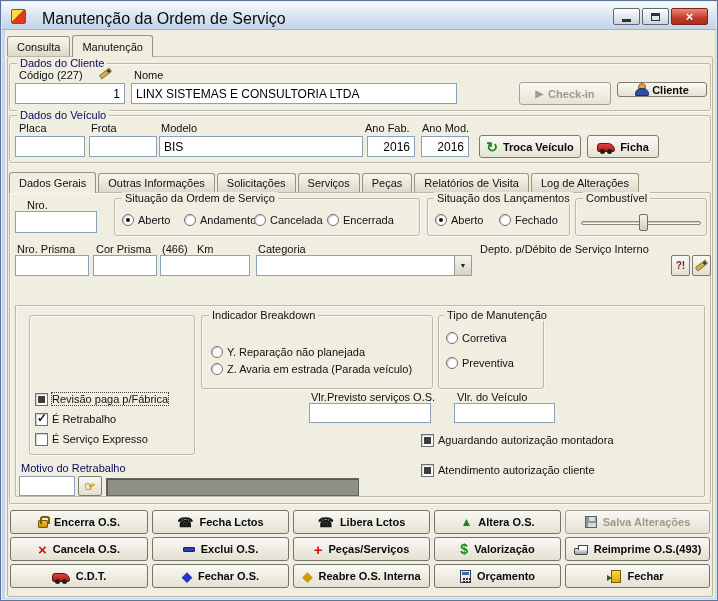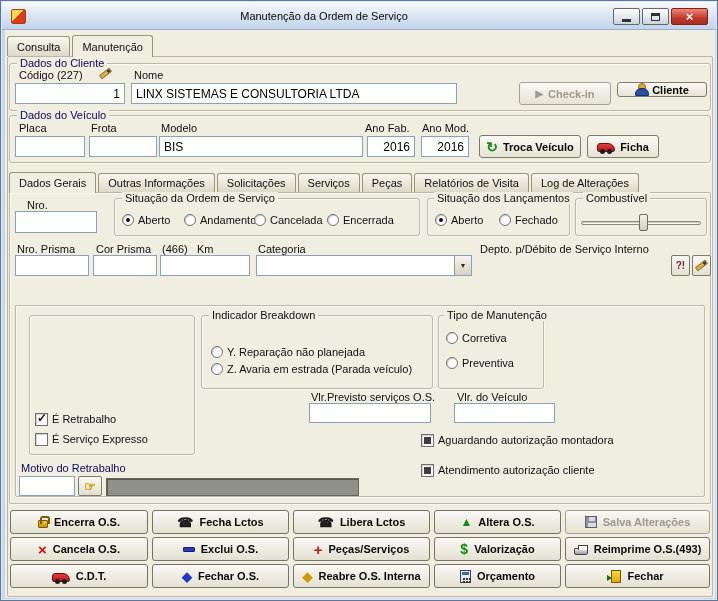--- a/index.html
+++ b/index.html
@@ -1,20 +1,20 @@
 <!DOCTYPE html>
 <html><head>
 <meta charset="utf-8">
 <style>
 *{box-sizing:border-box;margin:0;padding:0}
 body{background:#ffffff;font-family:"Liberation Sans",sans-serif}
 .window{position:relative;width:718px;height:601px;background:#c7d7ec;border:1px solid #5d7598;box-shadow:inset 0 0 0 1px #dde9f7;overflow:hidden}
 .titlebar{position:absolute;left:1px;top:1px;right:1px;height:28px;background:linear-gradient(#f7fafd,#d8e3f2 55%,#c2d3ea);border-bottom:1px solid #9cb0ca}
 .app-icon{position:absolute;left:9px;top:7px;width:15px;height:15px;border:1px solid #934b16;border-radius:2px;background:linear-gradient(135deg,#ffd84a 0 46%,#e23a1a 46% 100%)}
-.titlebar .title{position:absolute;left:40px;right:110px;top:8px;text-align:center;font-size:11px;color:#0a0a0a}
+.titlebar .title{position:absolute;left:40px;right:110px;top:8px;font-size:16px;color:#0a0a0a}
 .win-controls{position:absolute;top:6px;right:8px;display:flex;gap:2px}
 .winbtn{width:27px;height:17px;border:1px solid #61686f;border-radius:2px;background:linear-gradient(#fefefe,#ced4dc);display:flex;align-items:center;justify-content:center;padding:0}
 .winbtn.close{width:37px;background:linear-gradient(#ee8a76,#c0392b 60%,#a92e1f);border-color:#7c241a}
 .glyph-min{width:9px;height:3px;background:#2e3338;margin-top:7px}
 .glyph-max{width:9px;height:8px;border:1px solid #2e3338;border-top:3px solid #2e3338}
 .winbtn.close span{color:#fff;font-weight:bold;font-size:13px;line-height:1;margin-top:-1px}
 .client{position:absolute;left:4px;top:29px;width:710px;height:568px;background:#f0ede1}
 .page{position:absolute;left:6px;top:55px;width:706px;height:541px;background:#f0ede1;border:1px solid #bab7a9;border-radius:2px}
 .tabstrip{position:absolute;display:flex;align-items:flex-end;z-index:5}
 .tab{display:flex;align-items:center;padding:0 9px;font-size:11px;color:#101010;background:linear-gradient(#f8f6ee,#ddd9c8);border:1px solid #98957f;border-bottom:none;border-radius:3px 3px 0 0;margin-right:2px;white-space:nowrap}
@@ -207,20 +207,24 @@
     <span class="dd">▼</span>
   </div>
   <button class="sbtn" style="left:670px;top:254px;width:19px;height:21px">?!</button>
   <button class="sbtn" style="left:691px;top:254px;width:19px;height:21px">
       <span class="icon-pencil inl"></span>
     </button>
 
   <div class="grp" style="left:14px;top:304px;width:690px;height:192px;border-radius:0 2px 2px 2px"></div>
 
   <div class="grp" style="left:28px;top:314px;width:166px;height:140px"></div>
+  <div class="chk grayed" style="left:34px;top:391px">
+    <span class="box"></span>
+    <span class="clbl focusbox">Revisão paga p/Fábrica</span>
+  </div>
   <div class="chk checked" style="left:34px;top:411px">
     <span class="box"></span>
     <span class="clbl">É Retrabalho</span>
   </div>
   <div class="chk" style="left:34px;top:431px">
     <span class="box"></span>
     <span class="clbl">É Serviço Expresso</span>
   </div>
 
   <div class="grp" style="left:200px;top:314px;width:232px;height:74px"></div>

